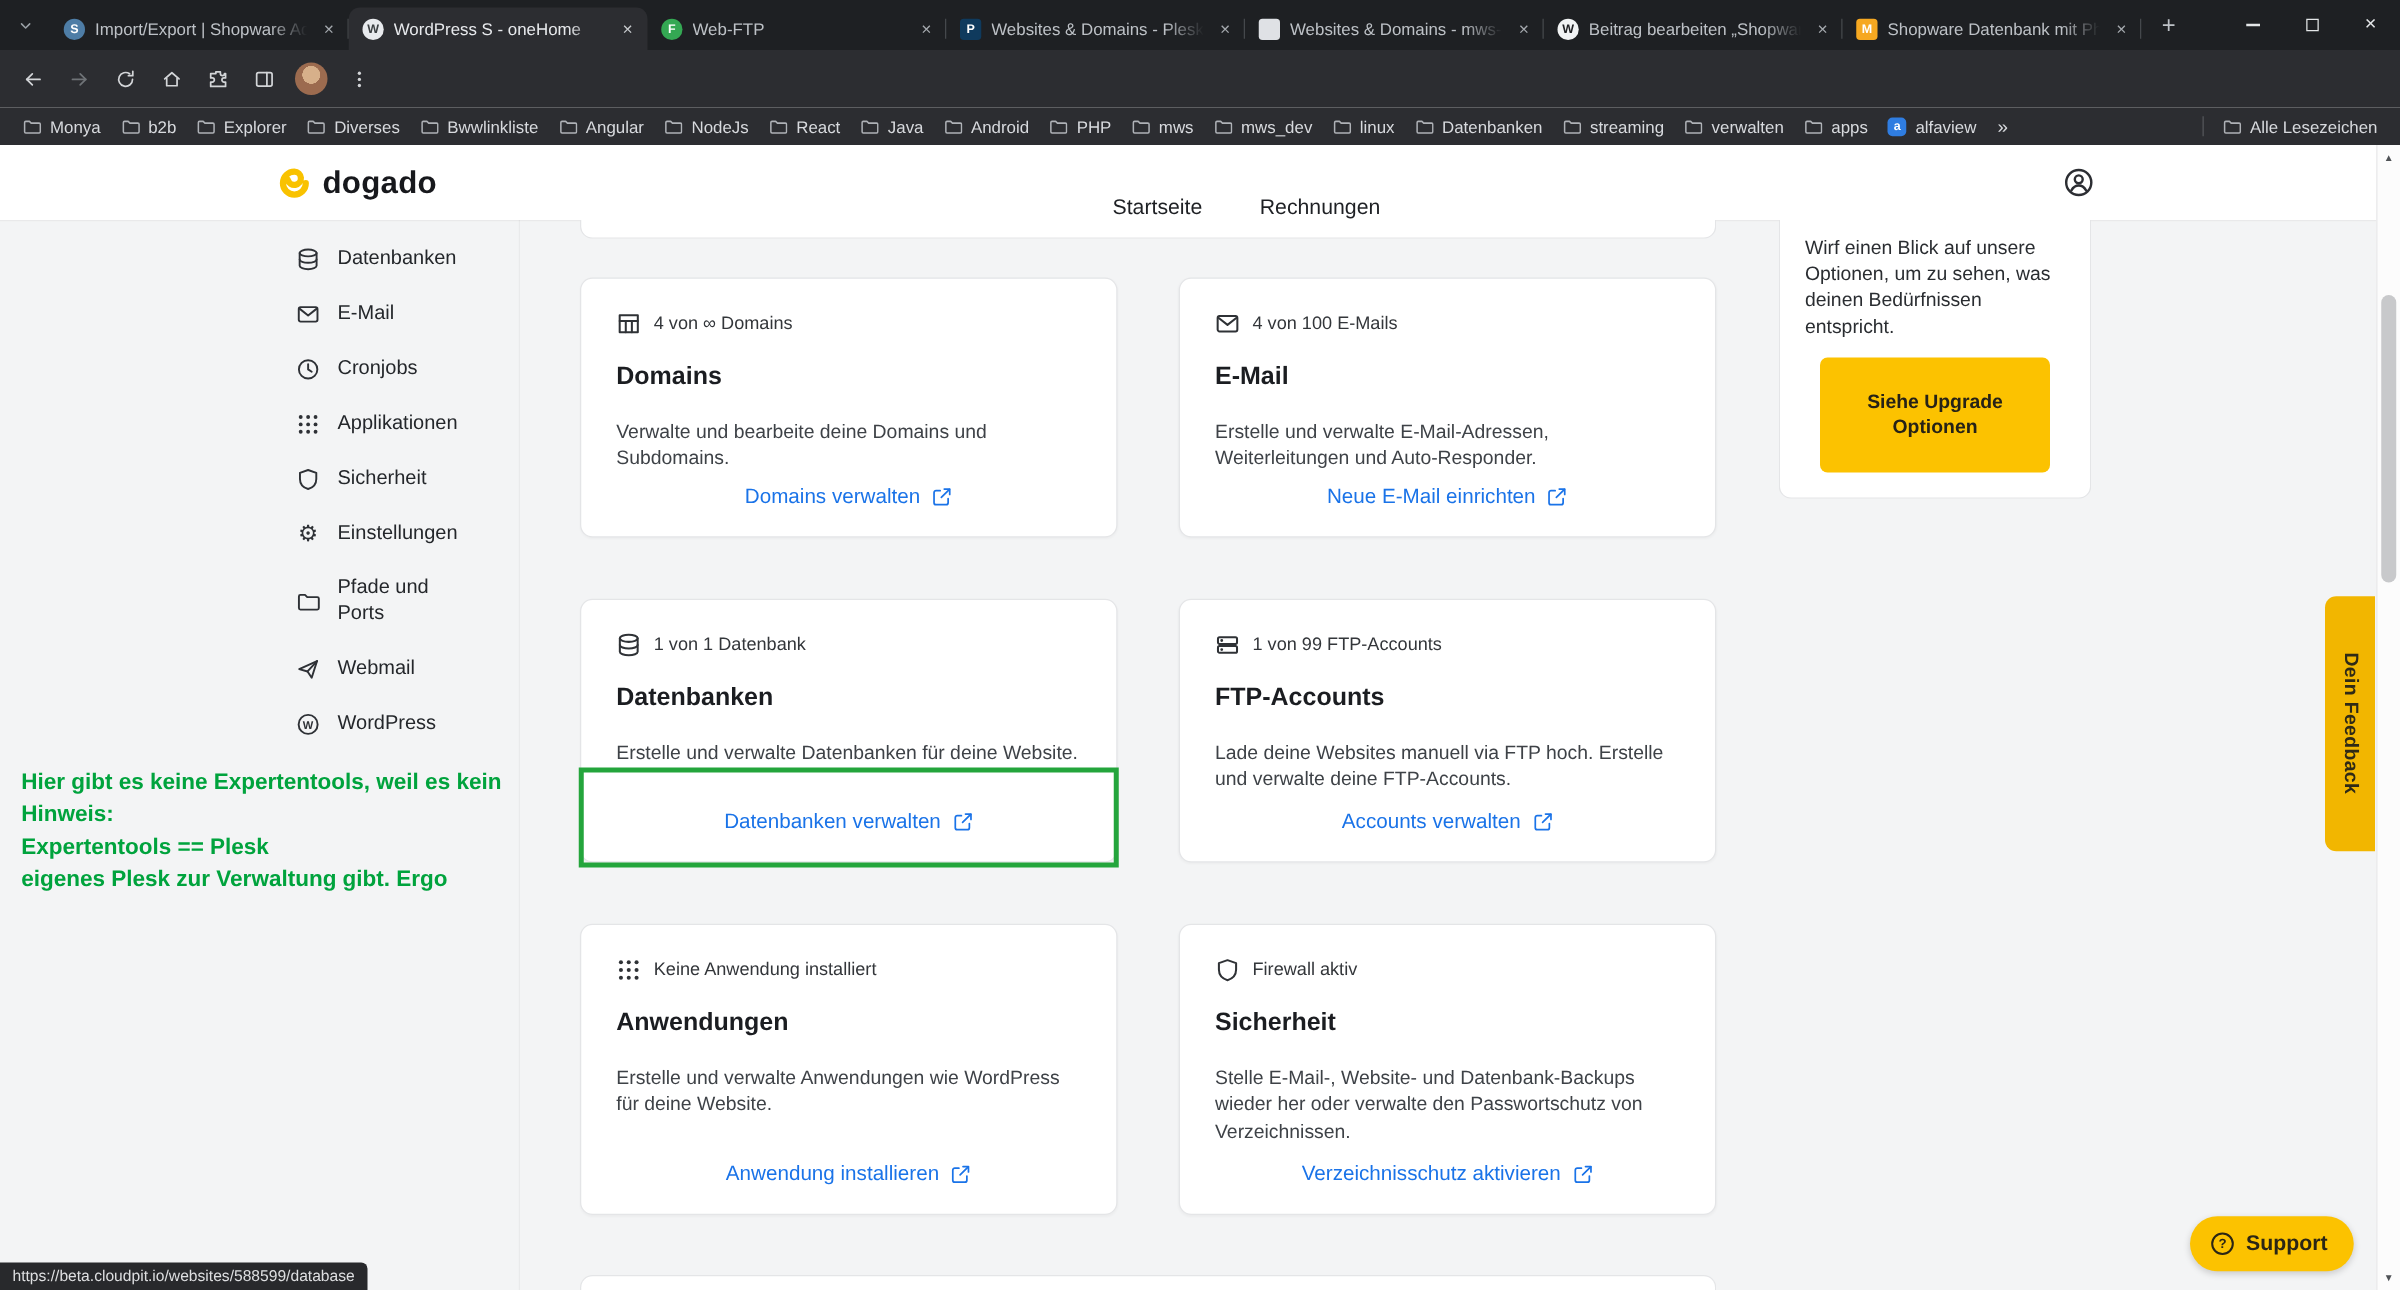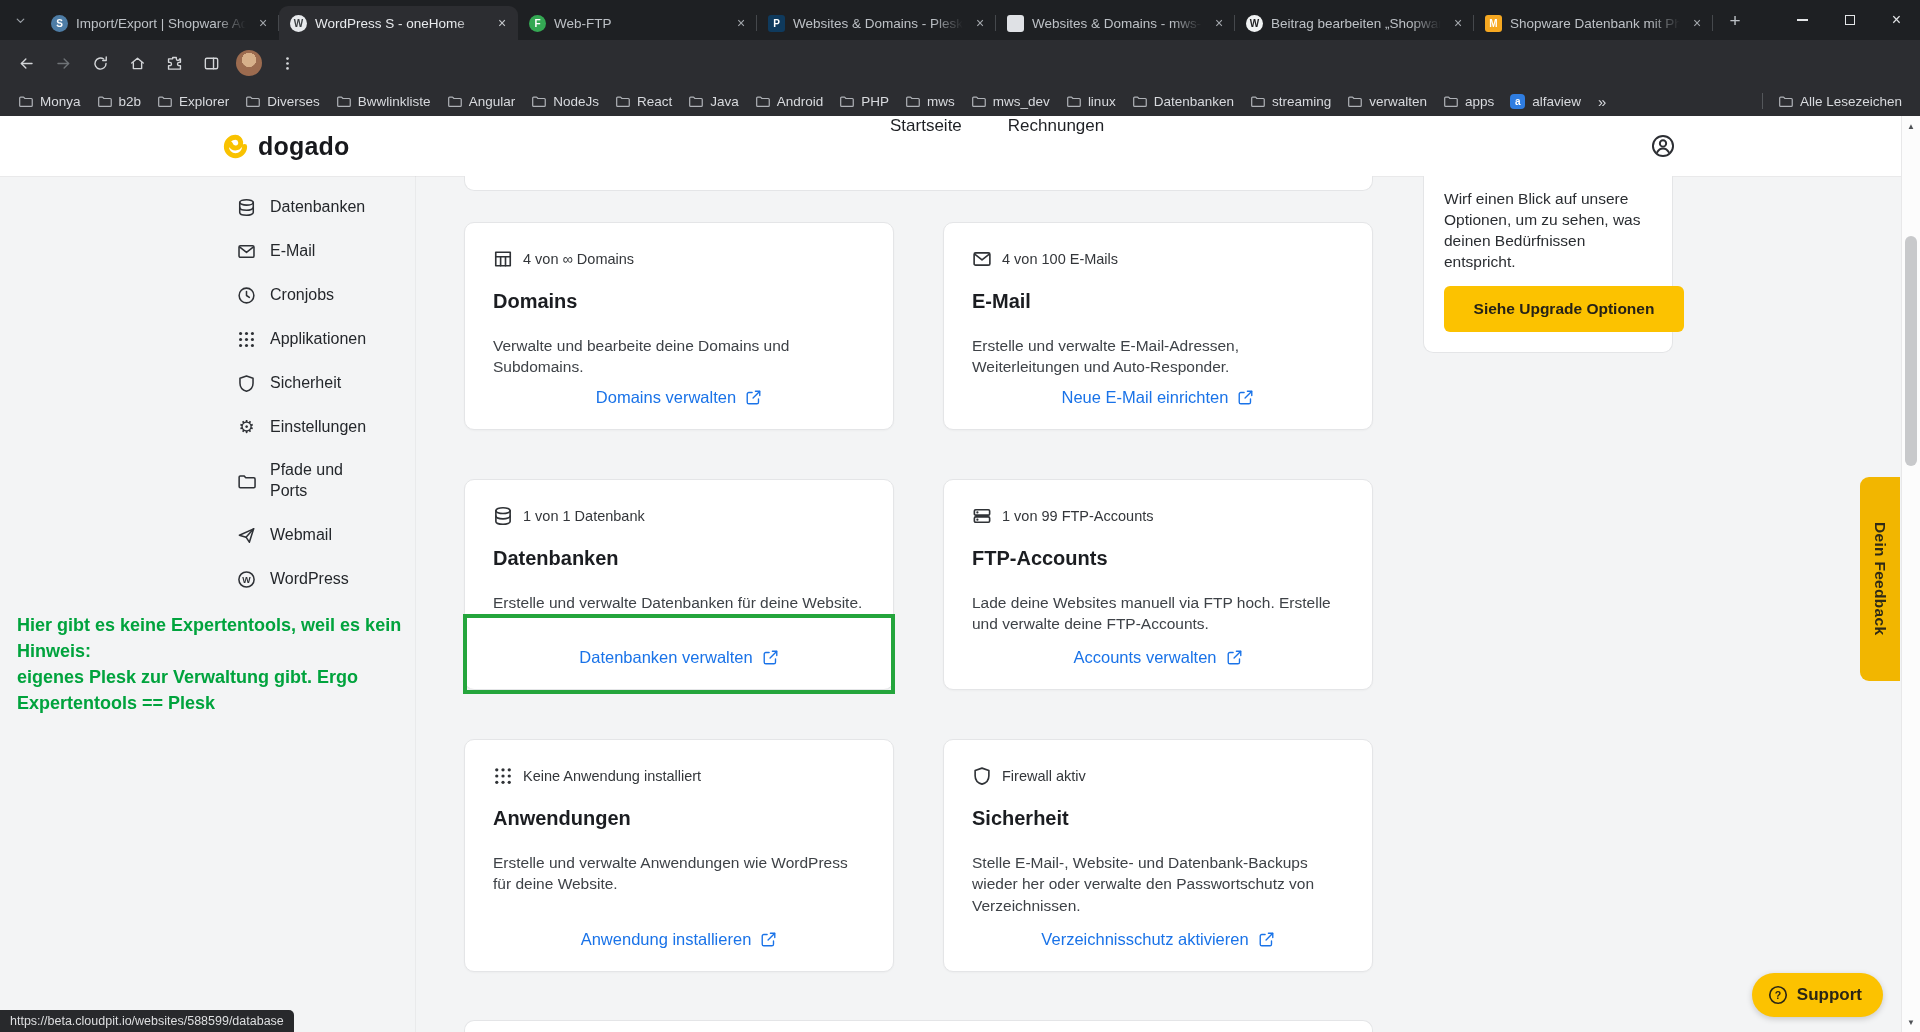--- a/index.html
+++ b/index.html
@@ -66,21 +66,21 @@
   .bm-spacer{flex:1}
   .bm-divider{width:1px;height:16px;background:#54575b;margin:0 7px}
 
   
   .pagebg{position:absolute;top:116px;left:0;right:0;bottom:0;background:#f3f4f5}
   .site-header{position:absolute;top:116px;left:0;right:0;height:60px;background:#fff;box-shadow:0 1px 0 #e9e9ea}
   .brand{position:absolute;left:222px;top:0;height:60px;display:flex;align-items:center;gap:9px;cursor:pointer}
   .brand-logo{width:27px;height:27px}
   .brand-logo svg{display:block;width:100%;height:100%}
   .brand-name{font-size:25px;font-weight:bold;color:#17181c;letter-spacing:.2px}
-  .site-nav{position:absolute;left:890px;top:0;height:60px;display:flex;align-items:flex-start;gap:46px}
+  .site-nav{position:absolute;left:890px;top:0;height:60px;display:flex;align-items:flex-end;gap:46px}
   .nav-item{font-size:17px;color:#1e2024;cursor:pointer}
   .account-icon{position:absolute;left:1651px;top:18px;width:24px;height:24px;color:#2c2e33;cursor:pointer}
 
   
   .sidebar{position:absolute;left:0;top:176px;bottom:0;width:416px;padding-top:9px;border-right:1px solid rgba(0,0,0,.04)}
   .side-item{display:flex;align-items:center;gap:14px;padding-left:237px;min-height:44px;cursor:pointer;color:#24272b}
   .side-item.tall{min-height:64px}
   .side-item .icon{width:19px;height:19px;color:#2e3136}
   .side-item .glyph{font-size:18px}
   .side-label{max-width:112px;font-size:16px;line-height:1.3}
@@ -105,21 +105,21 @@
   .card-link{margin-top:auto;align-self:center;display:flex;align-items:center;gap:9px;
     color:#1a73e8;font-size:16.5px;cursor:pointer;text-decoration:none}
   .card-link .icon{width:17px;height:17px}
   .highlight-box{position:absolute;left:-2px;right:-2px;top:134px;height:80px;
     border:4px solid #24a53c;z-index:5;pointer-events:none}
 
   
   .upgrade{position:absolute;left:1423px;top:176px;width:250px;background:#fff;
     border:1px solid #e4e5e7;border-top:none;border-radius:0 0 10px 10px;padding:12px 20px 20px}
   .upgrade-text{font-size:15.5px;line-height:21px;color:#2a2d31}
-  .upgrade-btn{width:240px;margin:14px auto 0;background:#fcc200;border-radius:6px;padding:13px 12px;
+  .upgrade-btn{width:184px;margin:14px auto 0;background:#fcc200;border-radius:6px;padding:26px 12px;
     font-size:15.5px;font-weight:bold;color:#262217;text-align:center;line-height:20px;cursor:pointer}
 
   
   .feedback{position:absolute;right:20px;top:477px;width:40px;height:204px;background:#f2b600;
     border-radius:9px 0 0 9px;display:flex;align-items:center;justify-content:center;cursor:pointer;z-index:7}
   .feedback-label{writing-mode:vertical-rl;font-size:15.5px;font-weight:bold;color:#2f2a16;letter-spacing:.3px}
   .support{position:absolute;right:37px;bottom:15px;height:44px;background:#fcc200;border-radius:22px;
     display:flex;align-items:center;gap:9px;padding:0 21px 0 16px;cursor:pointer;z-index:7;
     box-shadow:0 2px 6px rgba(0,0,0,.18)}
   .support .icon{width:20px;height:20px;color:#2b2615}
@@ -530,22 +530,22 @@
             <text class="f" x="8" y="10.8" text-anchor="middle" font-size="7.5" font-weight="bold">W</text>
           </svg>
         </span>
         <span class="side-label">WordPress</span>
       </div>
     </div>
 
   <div class="annotation">
     <div>Hier gibt es keine Expertentools, weil es kein</div>
     <div>Hinweis:</div>
+    <div>Expertentools == Plesk</div>
     <div>eigenes Plesk zur Verwaltung gibt. Ergo</div>
-    <div>Expertentools == Plesk</div>
   </div>
 
   <div class="partial-top"></div>
   <div class="cards">
       <section class="card">
         <div class="card-meta">
           <span class="icon">
             <svg viewBox="0 0 16 16">
               <rect x="2.2" y="2.6" width="11.6" height="10.8"></rect>
               <path d="M2.2 6.2h11.6M6.1 6.2v7.2M10 6.2v7.2"></path>

